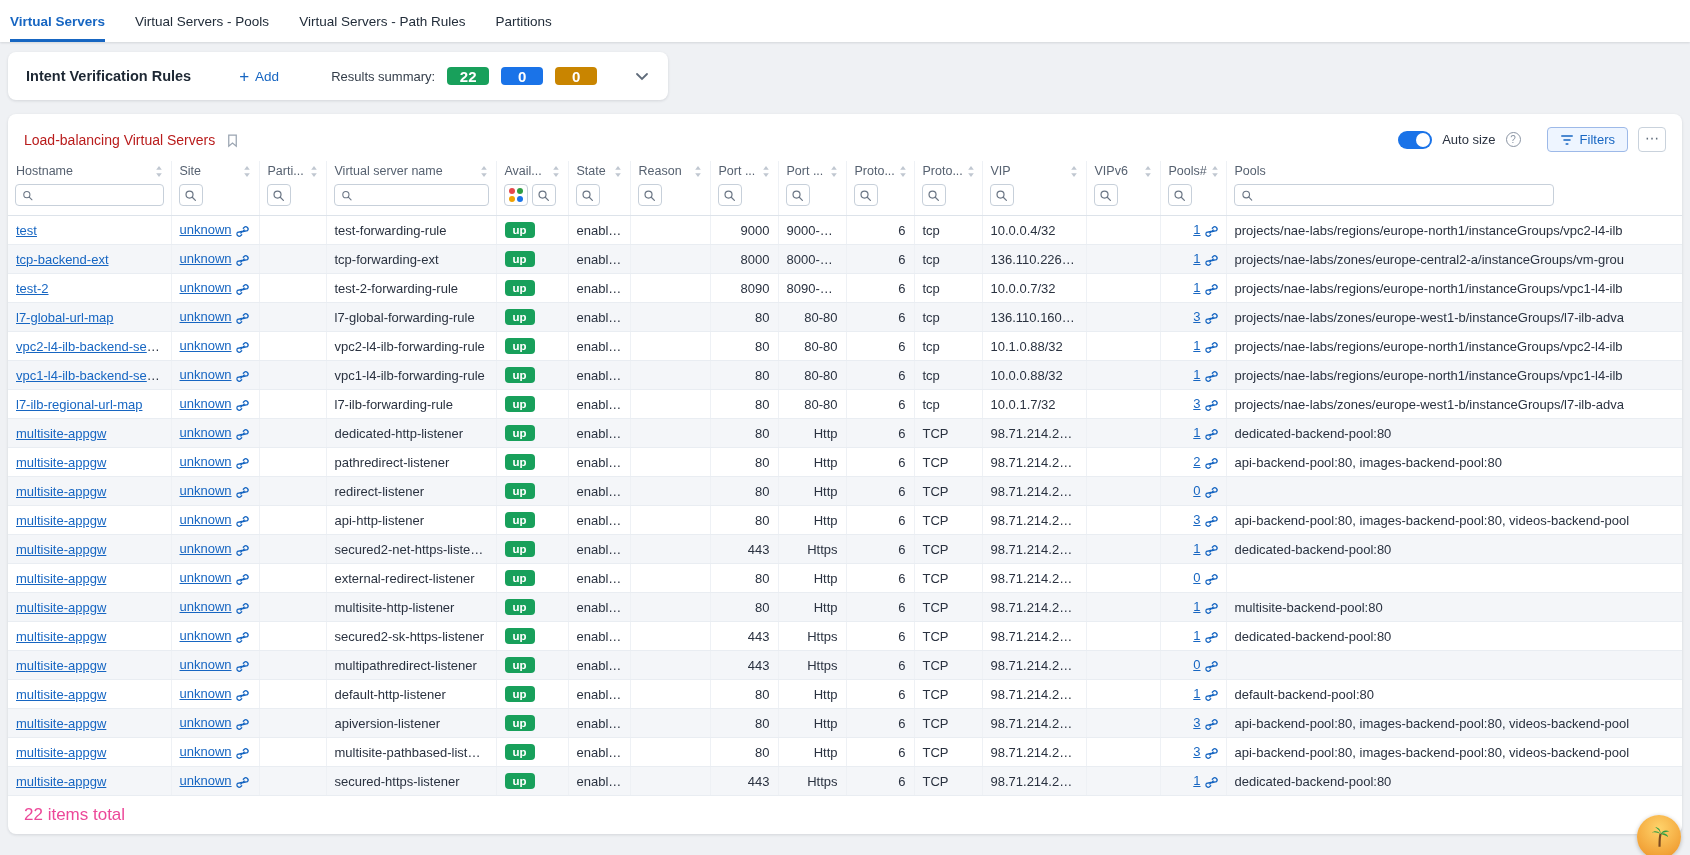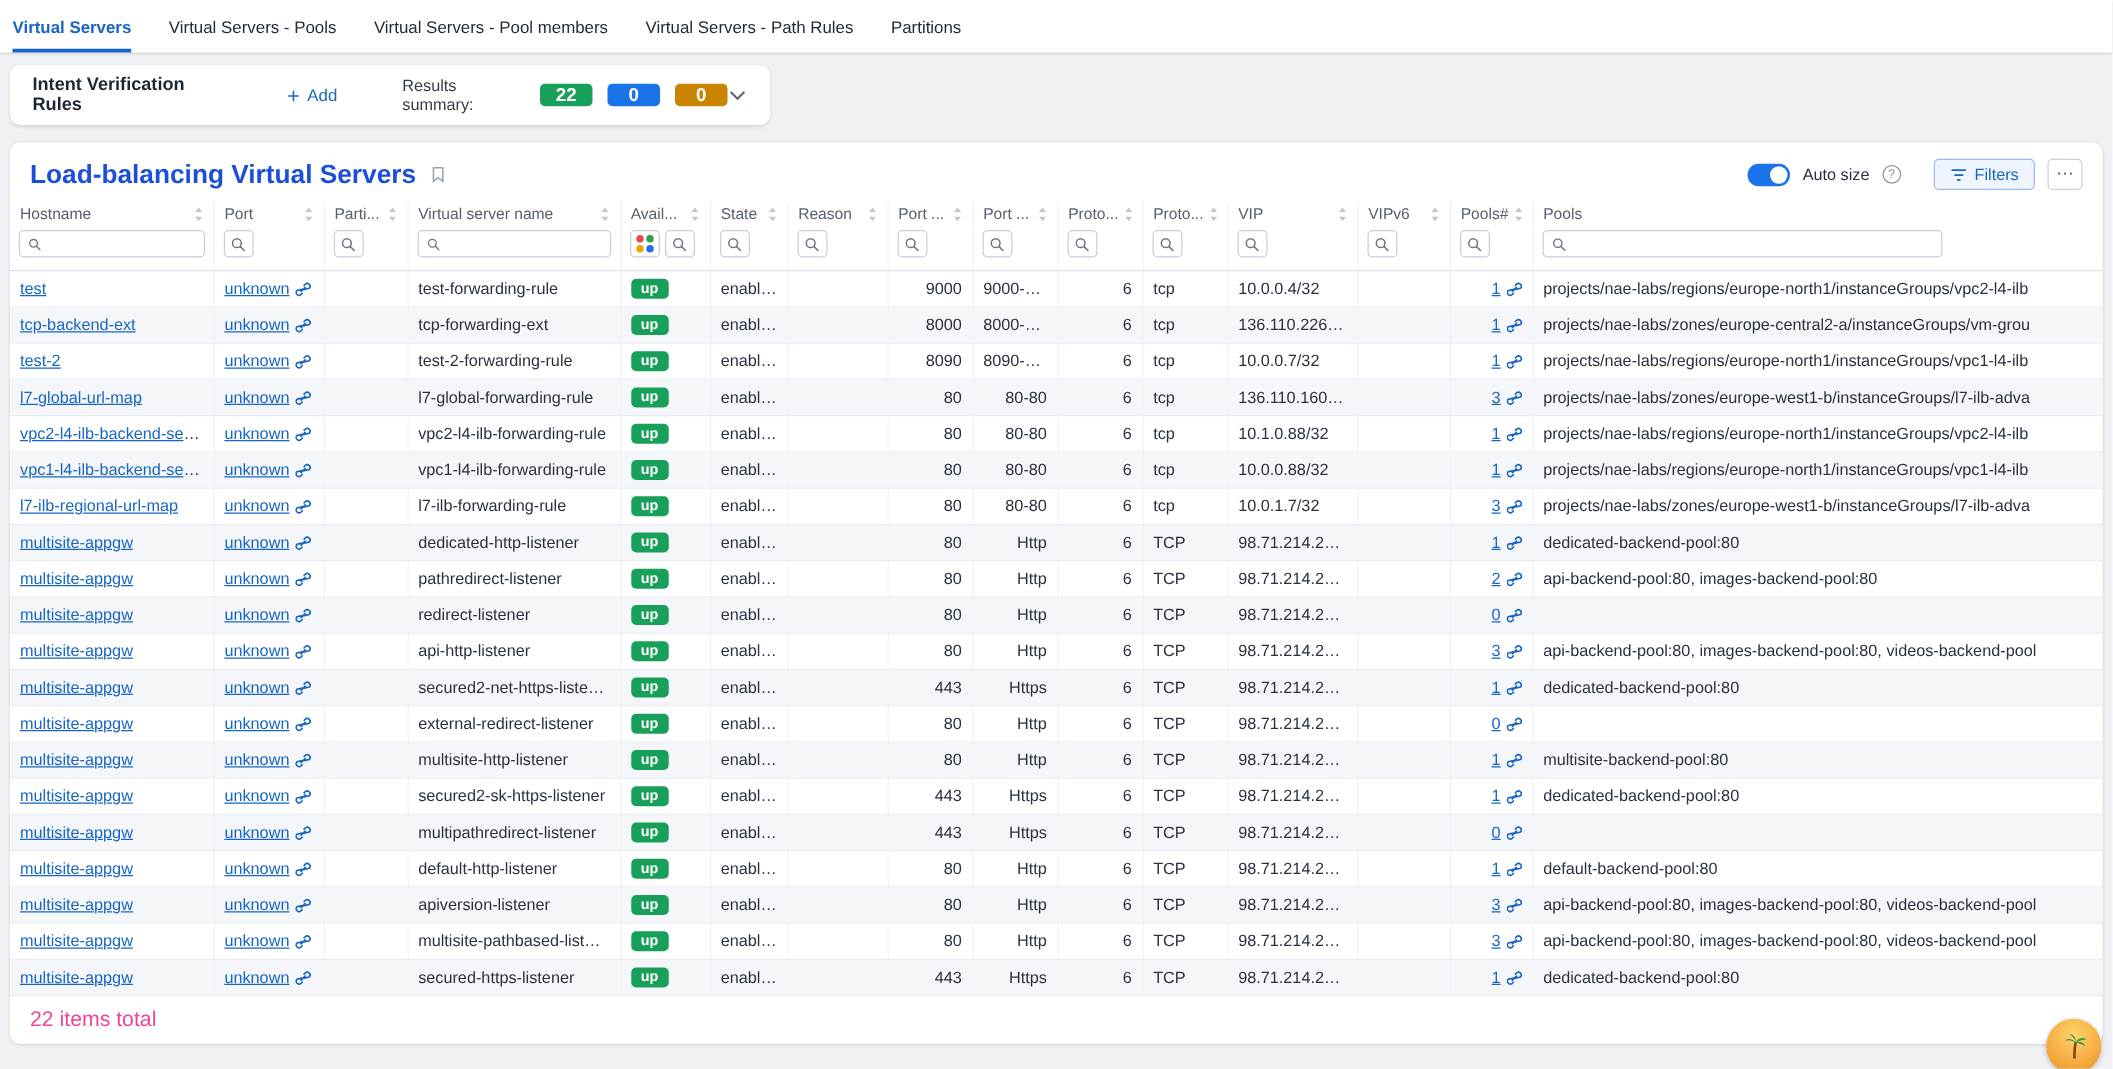--- a/index.html
+++ b/index.html
@@ -16,21 +16,21 @@
     padding:0 0 0 10px; box-shadow:0 1px 2px rgba(16,24,40,.12); position:relative; z-index:2;
   }
   .tab {
     display:flex; align-items:center; font-size:13.5px; color:#222d3a; cursor:pointer;
     border-bottom:3px solid transparent; border-top:3px solid transparent; white-space:nowrap;
   }
   .tab.active { color:#1766c2; border-bottom-color:#1766c2;font-weight:bold; }
 
   
   .intent-card {
-    margin:10px 8px 0; width:608px; height:48px; background:#fff; border-radius:8px;
+    margin:10px 8px 0; width:660px; height:48px; background:#fff; border-radius:8px;
     box-shadow:0 1px 3px rgba(16,24,40,.12); display:flex; align-items:center; padding:0 18px;
   }
   .intent-title { font-size:14.5px; font-weight:bold; color:#1d2733; }
   .add-btn {
     margin-left:42px; border:none; background:none; color:#1766c2; font-size:13.5px;
     display:flex; align-items:center; gap:6px; cursor:pointer; font-family:inherit;
   }
   .add-btn .plus { font-size:17px; line-height:1; }
   .summary-label { margin-left:46px; font-size:13px; color:#333d49; }
   .pill {
@@ -41,21 +41,21 @@
   .pill.blue { background:#1a73e8; }
   .pill.orange { background:#c98500; }
   .intent-chevron { margin-left:auto; color:#5f6b7a; cursor:pointer; display:flex; align-items:center; }
 
   
   .panel {
     margin:14px 8px 0; background:#fff; border-radius:8px; box-shadow:0 1px 3px rgba(16,24,40,.12);
     overflow:hidden;
   }
   .panel-header { display:flex; align-items:center; padding:13px 16px 9px; gap:8px; }
-  .panel-title { font-size:21px; font-weight:bold; color:#1d4ed8; margin:0; }
+  .panel-title { font-size:14px; font-weight:normal; color:#b91c1c; margin:0; }
   .bookmark { color:#9aa4b1; margin-left:2px; }
   .header-controls { margin-left:auto; display:flex; align-items:center; gap:10px; }
   .toggle {
     width:34px; height:18px; border-radius:9px; background:#1a73e8; position:relative; cursor:pointer;
   }
   .toggle .knob {
     position:absolute; right:2px; top:2px; width:14px; height:14px; border-radius:50%; background:#fff;
   }
   .toggle-label { font-size:13px; color:#2a3240; }
   .help {
@@ -147,21 +147,20 @@
     <symbol id="i-palm" viewBox="0 0 24 24">
         <path d="M12.5 21c0-5 0-9 1-12" stroke="#7a4a22" stroke-width="2" fill="none"></path>
         <path d="M13.5 9C10.5 6 7.5 6 5.5 8c3-1 5 0 8 1zM13.5 9c0-4-2-6-5-6 3 2 4 3 5 6zM13.5 9c2-3 5-4 8-2-3 0-5 1-8 2zM13.5 9c3-1 6 0 7 3-3-2-5-2-7-3z" fill="#2f9e44"></path>
       </symbol>
   </defs>
 </svg>
 
 <nav class="tabbar">
   <div class="tab active">Virtual Servers</div>
   <div class="tab">Virtual Servers - Pools</div>
-  <div class="tab">Virtual Servers - Pool members</div>
   <div class="tab">Virtual Servers - Path Rules</div>
   <div class="tab">Partitions</div>
 </nav>
 
 <section class="intent-card">
   <span class="intent-title">Intent Verification Rules</span>
   <button class="add-btn">
     <span class="plus">+</span>
     <span>Add</span>
   </button>
@@ -221,21 +220,21 @@
         <th>
             <span class="th-inner">
               <span>Hostname</span>
               <svg class="ic sort" width="8" height="13">
                 <use href="#i-sort"></use>
               </svg>
             </span>
           </th>
         <th>
             <span class="th-inner">
-              <span>Port</span>
+              <span>Site</span>
               <svg class="ic sort" width="8" height="13">
                 <use href="#i-sort"></use>
               </svg>
             </span>
           </th>
         <th>
             <span class="th-inner">
               <span>Parti...</span>
               <svg class="ic sort" width="8" height="13">
                 <use href="#i-sort"></use>

